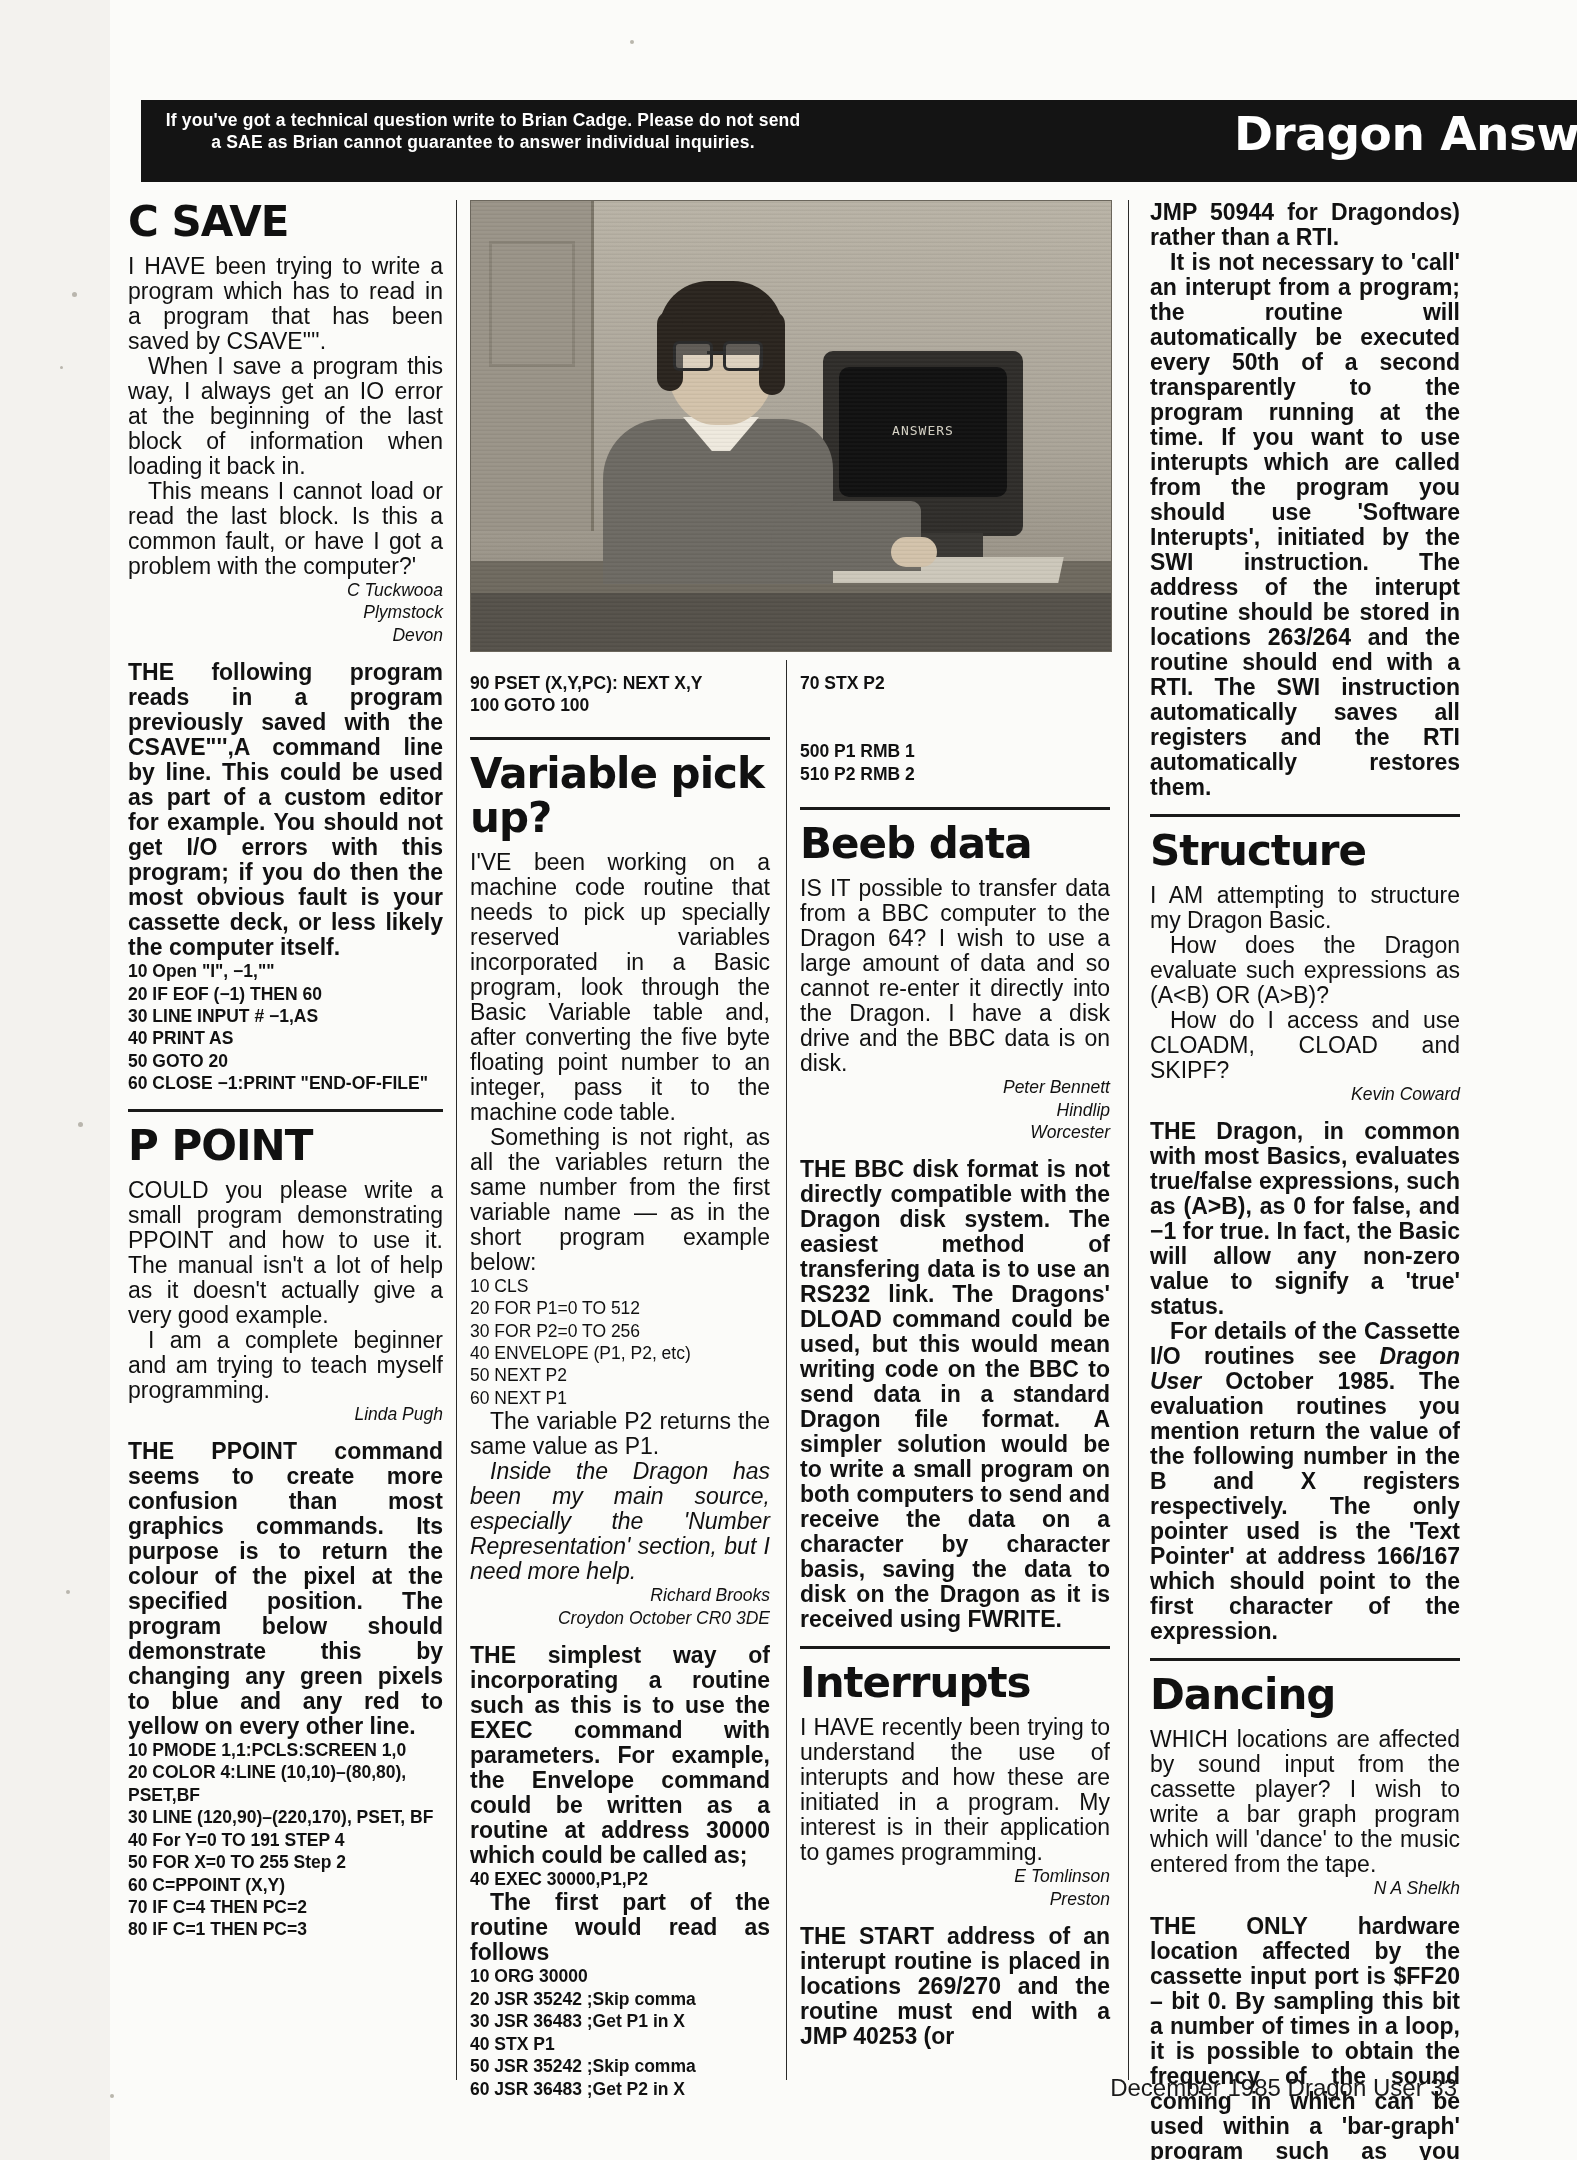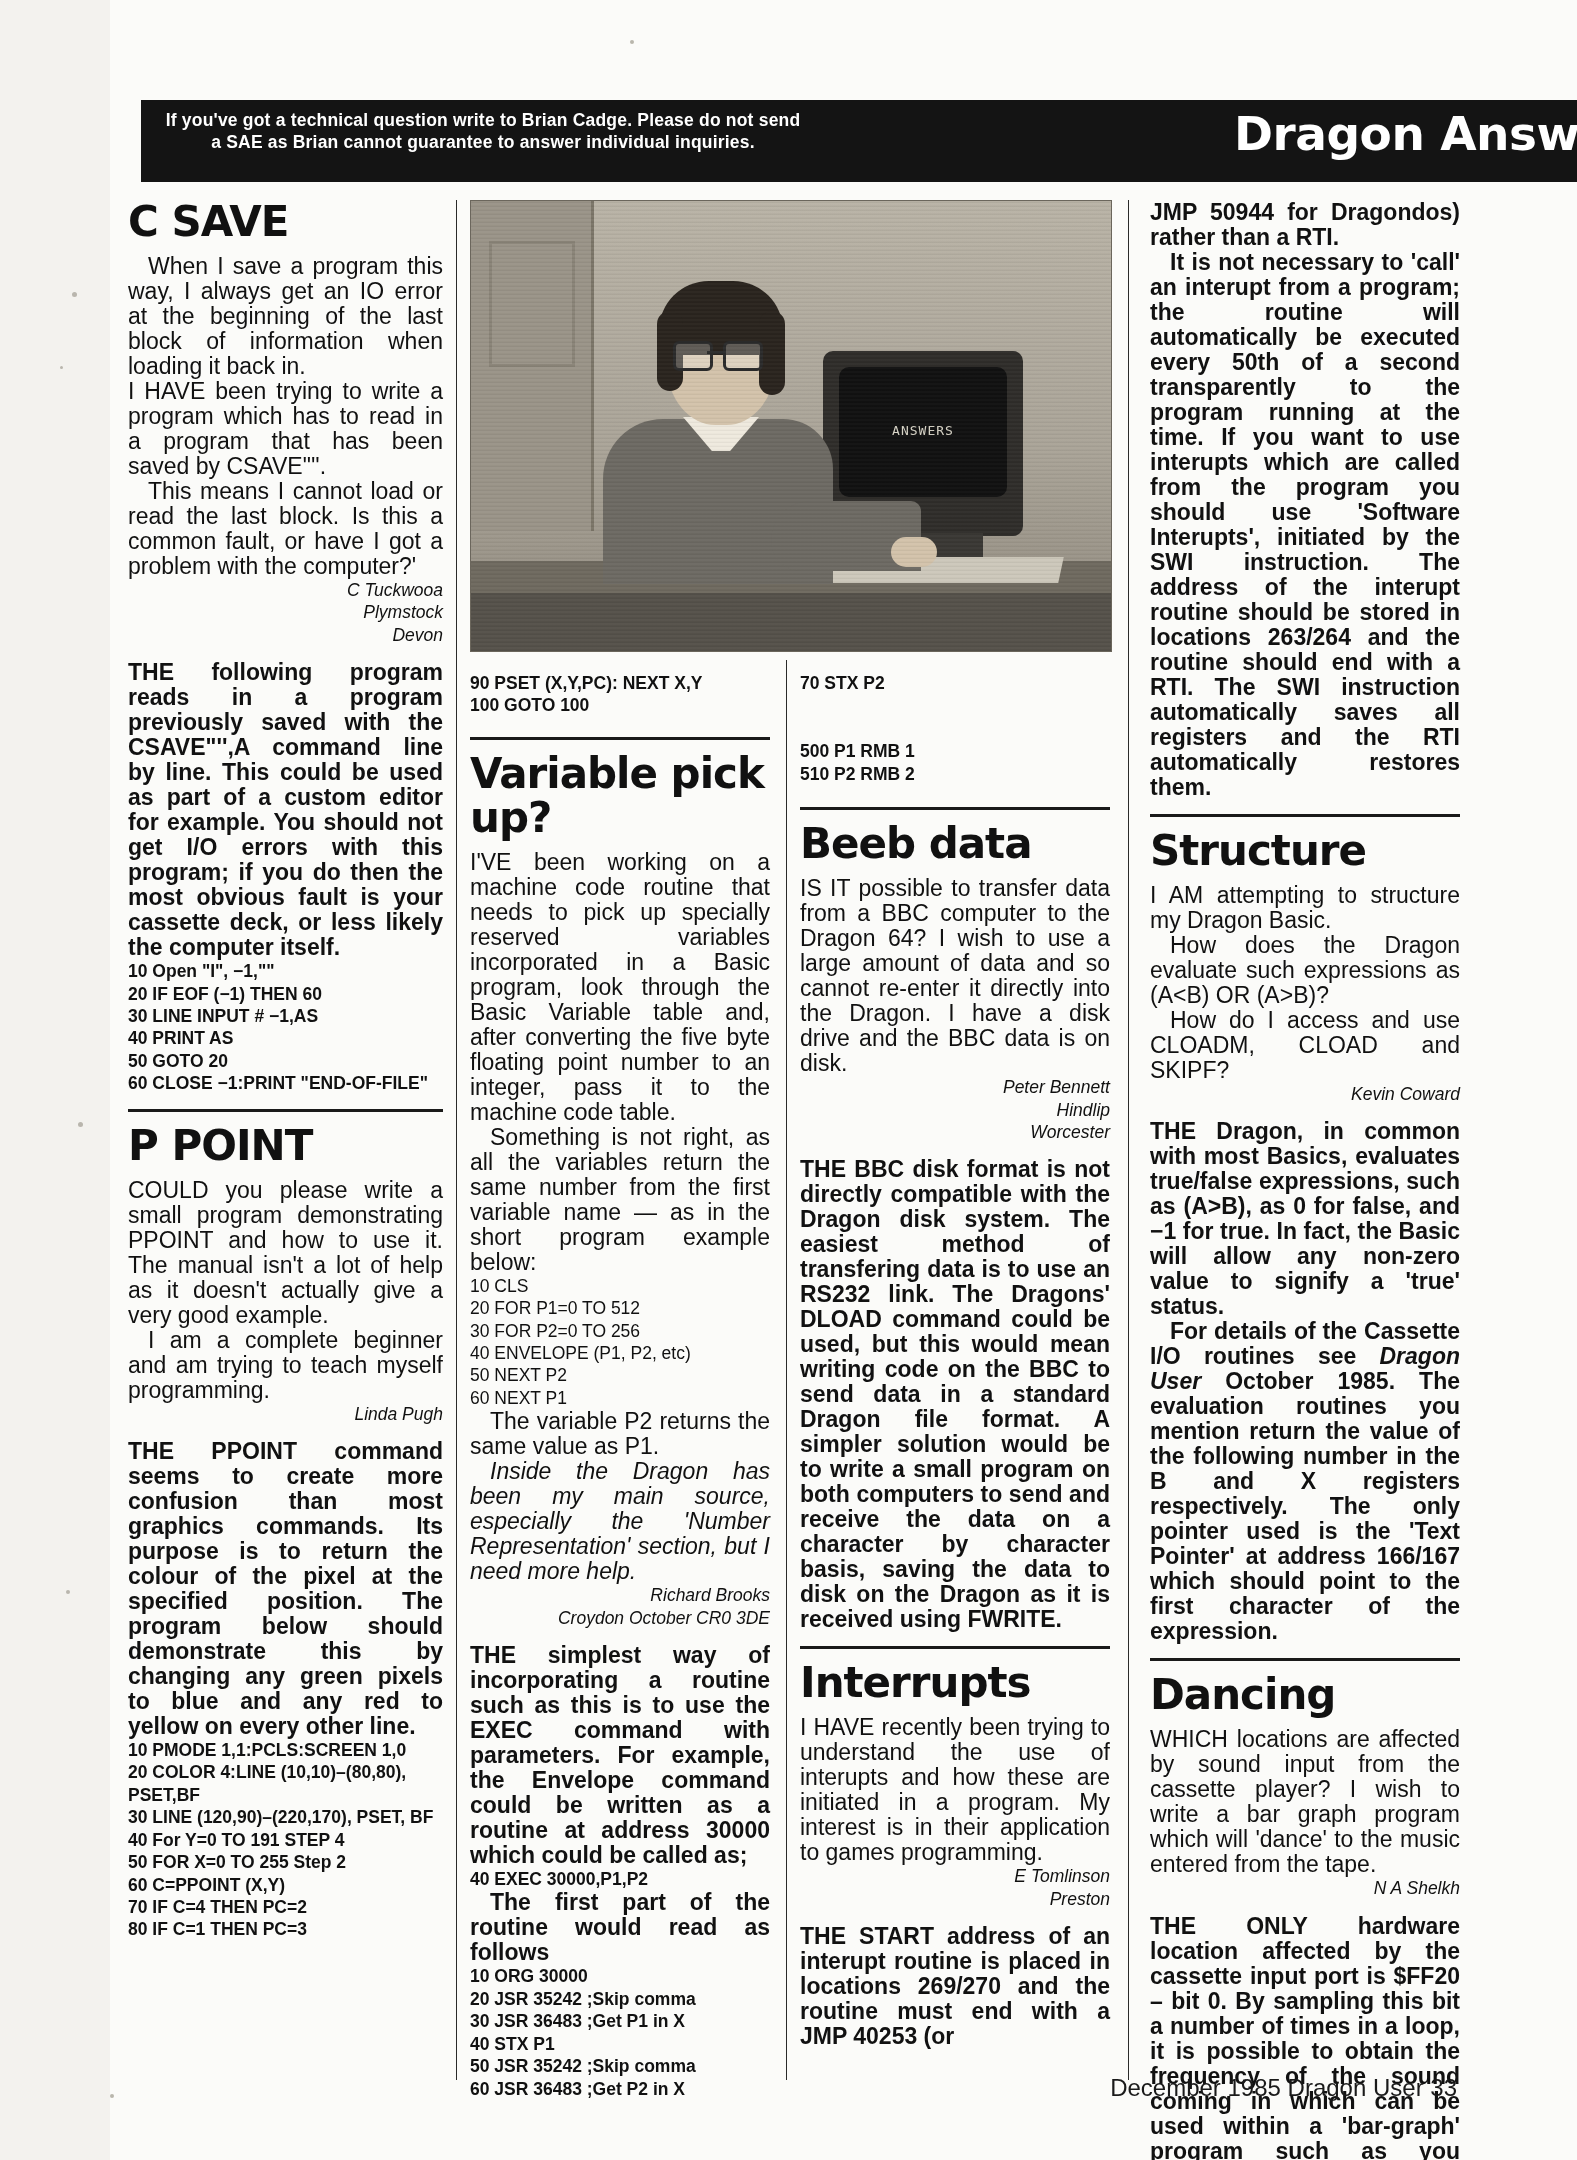--- a/index.html
+++ b/index.html
@@ -108,22 +108,22 @@
     <div class="ph-glass ph-glassL"></div>
     <div class="ph-glass ph-glassR"></div>
     <div class="ph-glassbridge"></div>
     <div class="ph-arm"></div>
     <div class="ph-hand"></div>
     <div class="ph-grain"></div>
   </div>
 
   <div class="col c1">
     <h1 class="head">C SAVE</h1>
+    <p class="q">I HAVE been trying to write a program which has to read in a program that has been saved by CSAVE"''.</p>
     <p class="q indent">When I save a program this way, I always get an IO error at the beginning of the last block of information when loading it back in.</p>
-    <p class="q">I HAVE been trying to write a program which has to read in a program that has been saved by CSAVE"''.</p>
     <p class="q indent">This means I cannot load or read the last block. Is this a common fault, or have I got a problem with the computer?'</p>
     <div class="sig">C Tuckwooa</div>
     <div class="sig">Plymstock</div>
     <div class="sig">Devon</div>
     <div class="gap"></div>
     <p class="a">THE following program reads in a program previously saved with the CSAVE"'',A command line by line. This could be used as part of a custom editor for example. You should not get I/O errors with this program; if you do then the most obvious fault is your cassette deck, or less likely the computer itself.</p>
     <div class="code">10 Open "I", −1,""</div>
     <div class="code">20 IF EOF (−1) THEN 60</div>
     <div class="code">30 LINE INPUT # −1,AS</div>
     <div class="code">40 PRINT AS</div>

